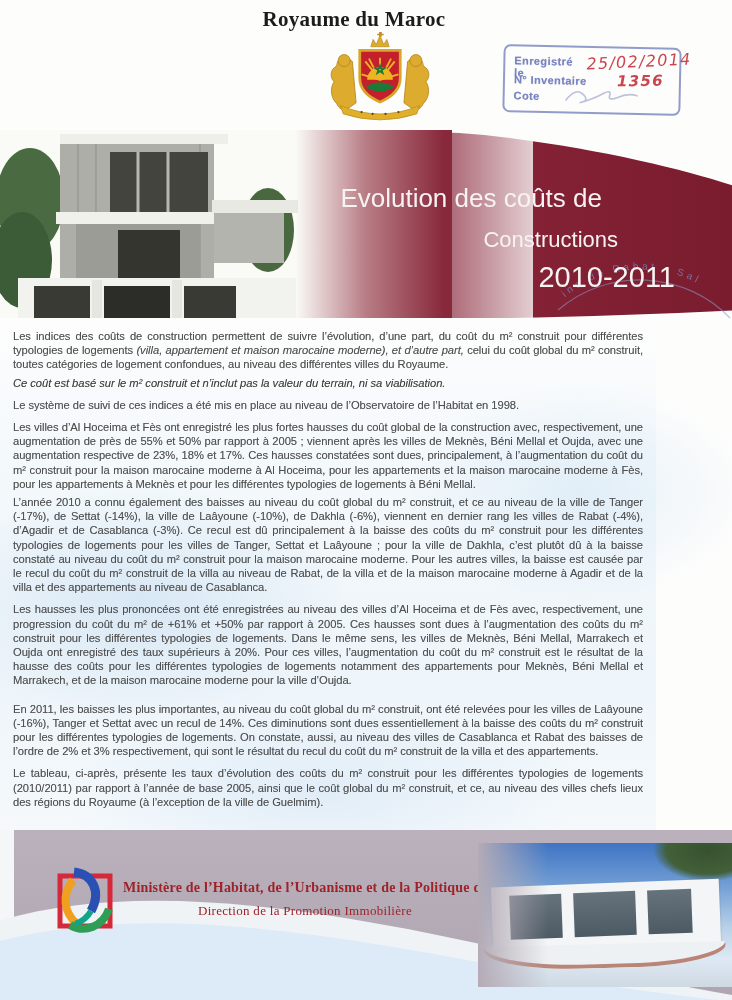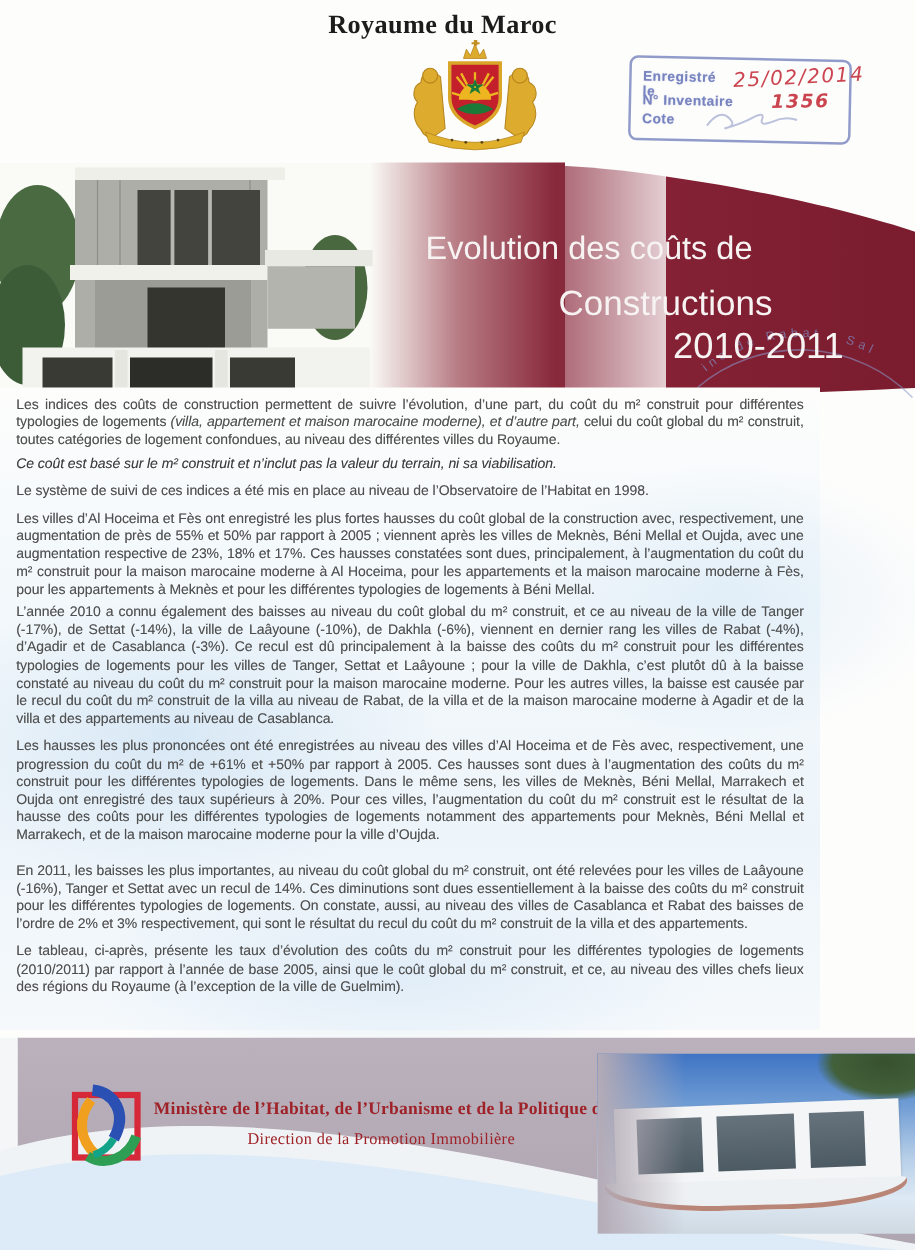--- a/index.html
+++ b/index.html
@@ -41,25 +41,25 @@
   .banner { position:absolute; left:0; top:130px; width:732px; height:188px; }
   .banner-svg { position:absolute; left:0; top:0; width:732px; height:188px; }
   .photo { position:absolute; left:0; top:0; width:448px; height:188px; overflow:hidden; }
   .photo-fade {
     position:absolute; left:296px; top:0; width:156px; height:188px;
     background:linear-gradient(to right, rgba(141,45,60,0) 0%, rgba(139,40,57,.6) 45%, #88283b 95%);
   }
   .round-stamp { position:absolute; left:556px; top:118px; width:176px; height:80px; opacity:.85; }
   .btitle { position:absolute; color:#f6f3f2; white-space:nowrap; line-height:1; }
   .btitle-1 { top:55px;  right:130px; font-size:26px; }
-  .btitle-2 { top:99px;  right:114px; font-size:28px; }
+  .btitle-2 { top:99px;  right:114px; font-size:22px; }
   .btitle-3 { top:133px; right:57px;  font-size:29px; }
   
   .body {
-    position:absolute; left:0; top:310px; width:656px; height:514px;
+    position:absolute; left:0; top:322px; width:656px; height:514px;
     padding:7px 13px 0 13px;
     background:linear-gradient(180deg,#fdfdfc 0%, #f4f9fc 25%, #eef5fa 70%, #f5f9fc 100%);
     font-size:11.2px; line-height:14.2px; letter-spacing:-.05px;
     color:#4f4f4f; text-align:justify;
     text-shadow:0 0 .4px rgba(90,90,90,.45);
   }
   .cloud { position:absolute; border-radius:50%; pointer-events:none; }
   .c1 { left:-70px; top:160px; width:420px; height:240px; background:radial-gradient(ellipse, rgba(186,214,238,.45), rgba(186,214,238,0) 70%); }
   .c2 { left:400px; top:60px;  width:360px; height:220px; background:radial-gradient(ellipse, rgba(198,222,242,.4),  rgba(198,222,242,0) 70%); }
   .c3 { left:60px;  top:380px; width:520px; height:180px; background:radial-gradient(ellipse, rgba(190,216,240,.35), rgba(190,216,240,0) 70%); }

